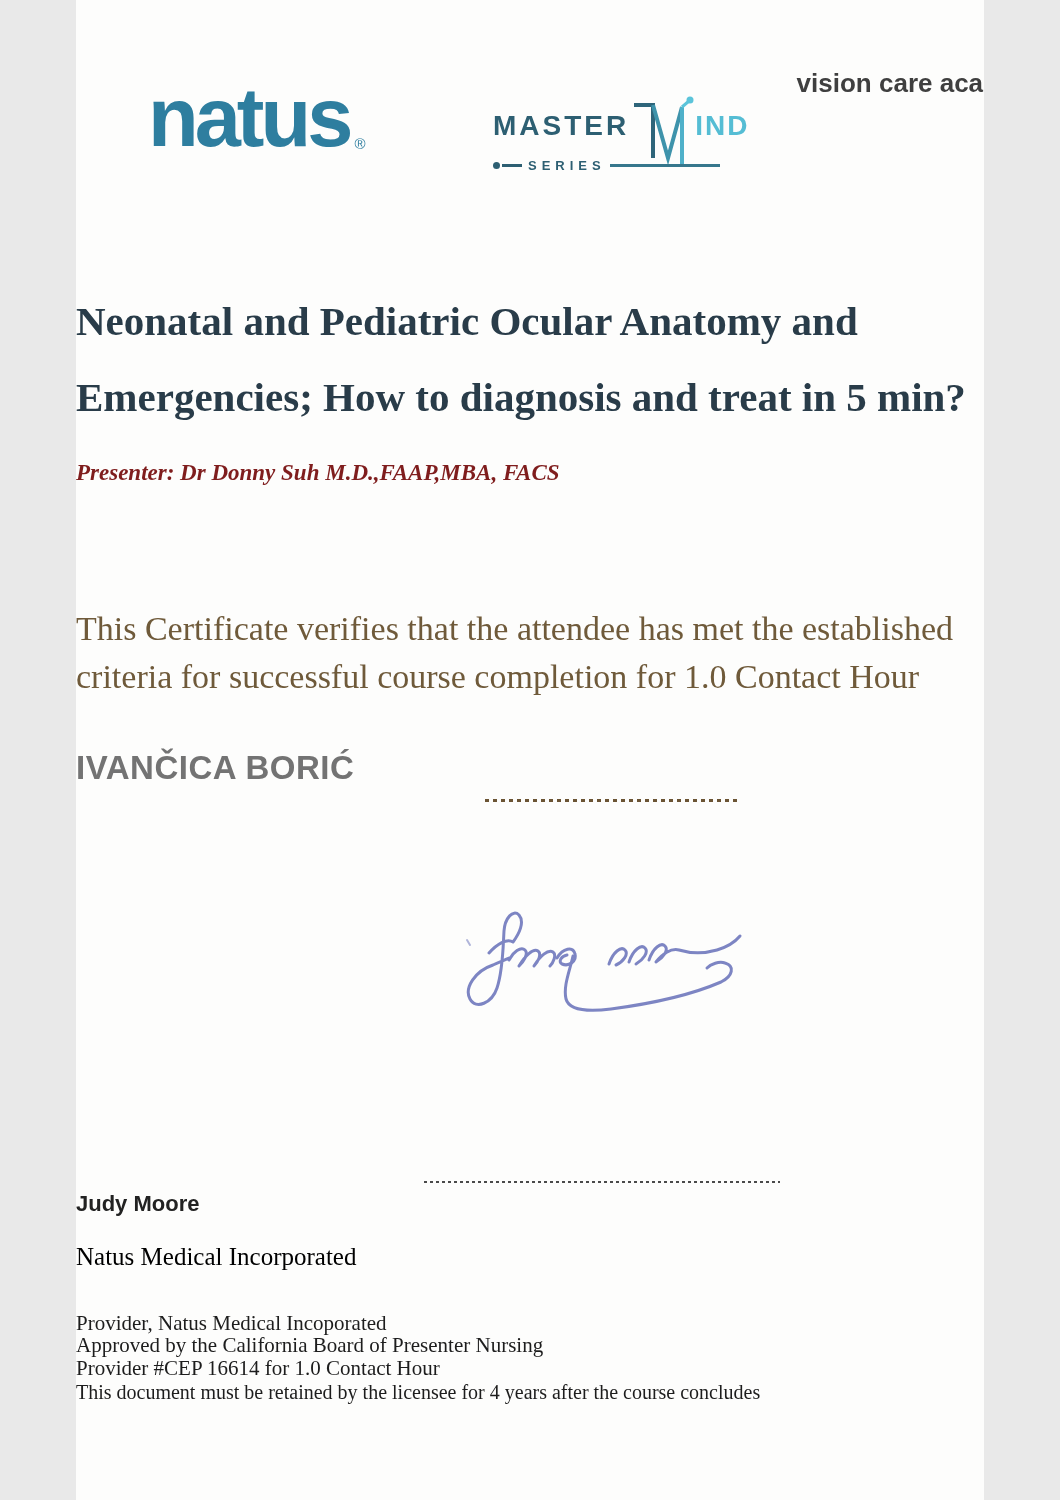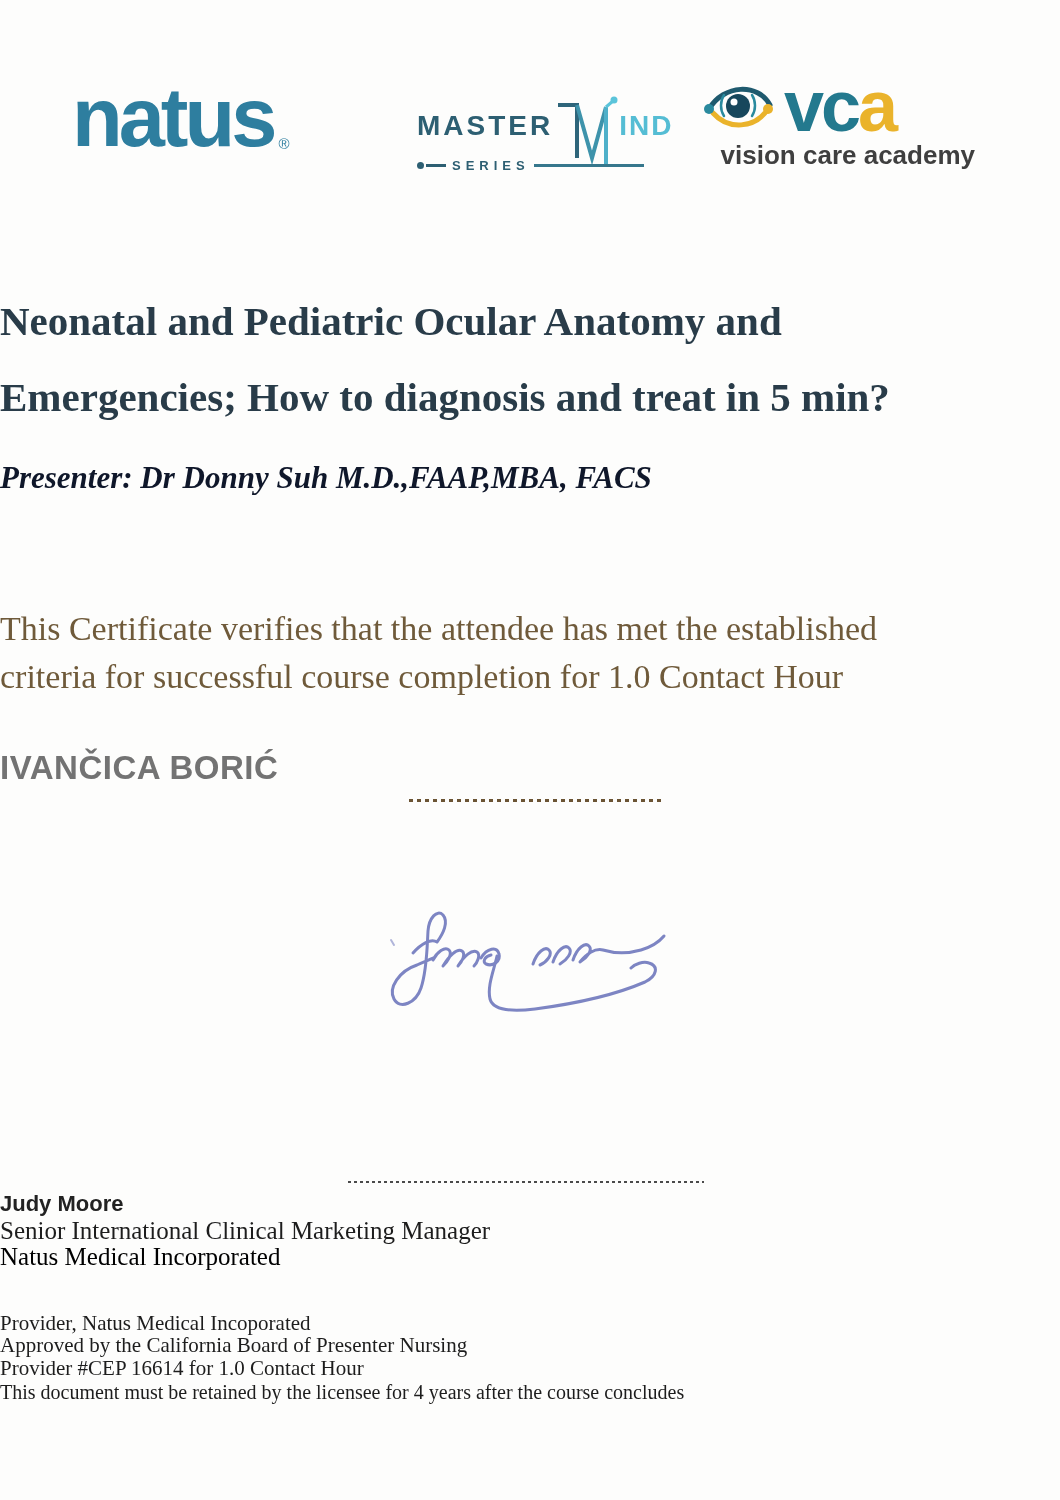--- a/index.html
+++ b/index.html
@@ -1,19 +1,19 @@
 <!DOCTYPE html>
 <html><head>
 <meta charset="utf-8">
 <style>
   * { margin: 0; padding: 0; box-sizing: border-box; }
   html, body { background: #e9e9e9; }
   .page {
     position: relative;
-    width: 1060px;
+    width: 908px;
     height: 1500px;
     margin: 0 auto;
     background: #fdfdfc;
     overflow: hidden;
     font-family: "Liberation Serif", serif;
   }
   .abs { position: absolute; }
   .centered { left: 0; right: 0; }
 
   
@@ -87,22 +87,22 @@
     font-weight: bold;
     font-size: 41px;
     color: #293c49;
     letter-spacing: 0px;
   }
   .title-1 { top: 297px; }
   .title-2 { top: 373px; }
   .presenter {
     top: 460px;
     font-weight: bold; font-style: italic;
-    font-size: 31px;
-    color: #0f172a;
+    font-size: 23px;
+    color: #7f1d1d;
   }
   .course-date {
     top: 523px;
     font-size: 42px;
     color: #31434f;
   }
   .statement {
     top: 605px;
     font-size: 34px;
     line-height: 48px;
@@ -175,35 +175,20 @@
     </div>
     <div class="mm-row2">
       <span class="mm-dot"></span>
       <span class="mm-dash-s"></span>
       <span class="mm-series">SERIES</span>
       <span class="mm-dash-l"></span>
     </div>
   </div>
 
   <div class="abs vca-logo">
-    <div class="vca-top">
-      <span>
-        <svg width="78" height="62" viewBox="0 0 78 62" fill="none">
-          <path d="M9,36 C24,11 58,10 70,32" stroke="#1f5a6e" stroke-width="5" stroke-linecap="round"></path>
-          <path d="M13,40 C28,57 55,56 68,36" stroke="#eab32b" stroke-width="5" stroke-linecap="round"></path>
-          <circle cx="9" cy="36" r="5" fill="#2a8a9e"></circle>
-          <circle cx="68" cy="36" r="5" fill="#eab32b"></circle>
-          <circle cx="38" cy="33" r="12" fill="#17475c"></circle>
-          <circle cx="34" cy="29" r="3.5" fill="#ffffff"></circle>
-          <path d="M24,22 C20,28 20,37 24,43" stroke="#2a8a9e" stroke-width="2.5" stroke-linecap="round"></path>
-          <path d="M52,22 C56,28 56,37 52,43" stroke="#2a8a9e" stroke-width="2.5" stroke-linecap="round"></path>
-        </svg>
-      </span>
-      <span class="vca-word"><span class="vca-vc">vc</span><span class="vca-a">a</span></span>
-    </div>
     <div class="vca-tagline">vision care academy</div>
   </div>
 
   <div class="abs centered title-line title-1">Neonatal and Pediatric Ocular Anatomy and</div>
   <div class="abs centered title-line title-2">Emergencies; How to diagnosis and treat in 5 min?</div>
 
   <div class="abs centered presenter">Presenter: Dr Donny Suh M.D.,FAAP,MBA, FACS</div>
 
 
   <div class="abs centered statement">
@@ -224,21 +209,20 @@
         <path d="M114,58 C111,72 104,88 107,101 C110,112 128,114 152,111 C190,106 232,97 262,84 C274,78 276,68 266,65 C260,63 252,66 248,70"></path>
         <path d="M150,66 C154,54 162,48 166,52 C170,56 164,64 157,67"></path>
         <path d="M170,64 C174,52 182,46 186,50 C190,54 184,62 177,66"></path>
         <path d="M190,62 C194,50 202,44 206,48 C210,52 204,60 197,64 C203,56 212,50 220,52 C230,55 244,56 258,52 C268,49 276,44 281,38"></path>
       </g>
     </svg>
   </div>
 
   <div class="abs sig-divider"></div>
   <div class="abs centered signatory-name">Judy Moore</div>
-  <div class="abs centered signatory-title">Senior International Clinical Marketing Manager</div>
   <div class="abs centered signatory-org">Natus Medical Incorporated</div>
 
   <div class="abs centered provider-line prov-1">Provider, Natus Medical Incoporated</div>
   <div class="abs centered provider-line prov-2">Approved by the California Board of Presenter Nursing</div>
   <div class="abs centered provider-line prov-3">Provider #CEP 16614 for 1.0 Contact Hour</div>
 
   <div class="abs centered retention">This document must be retained by the licensee for 4 years after the course concludes</div>
 
 </div>
 

